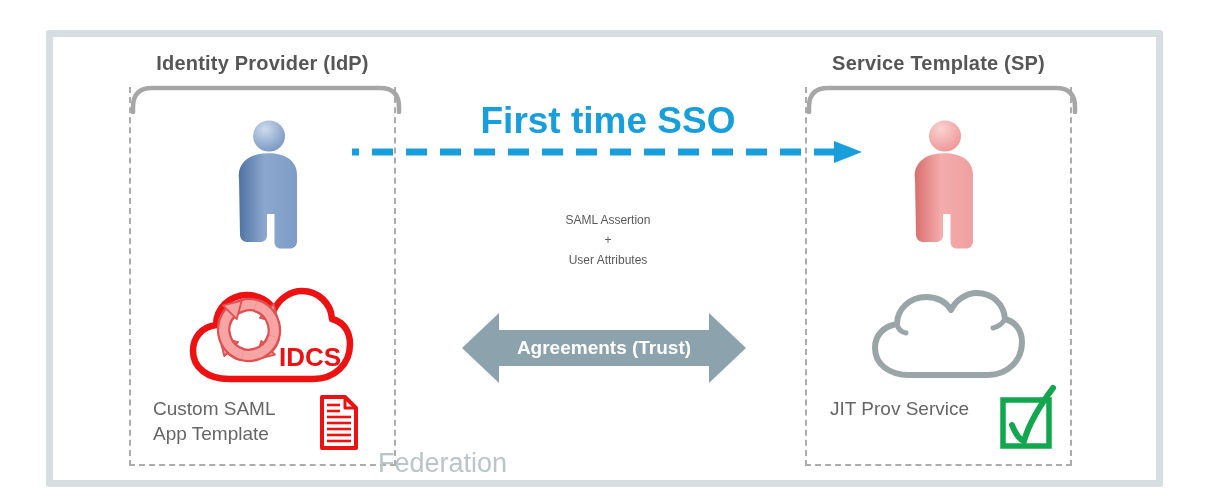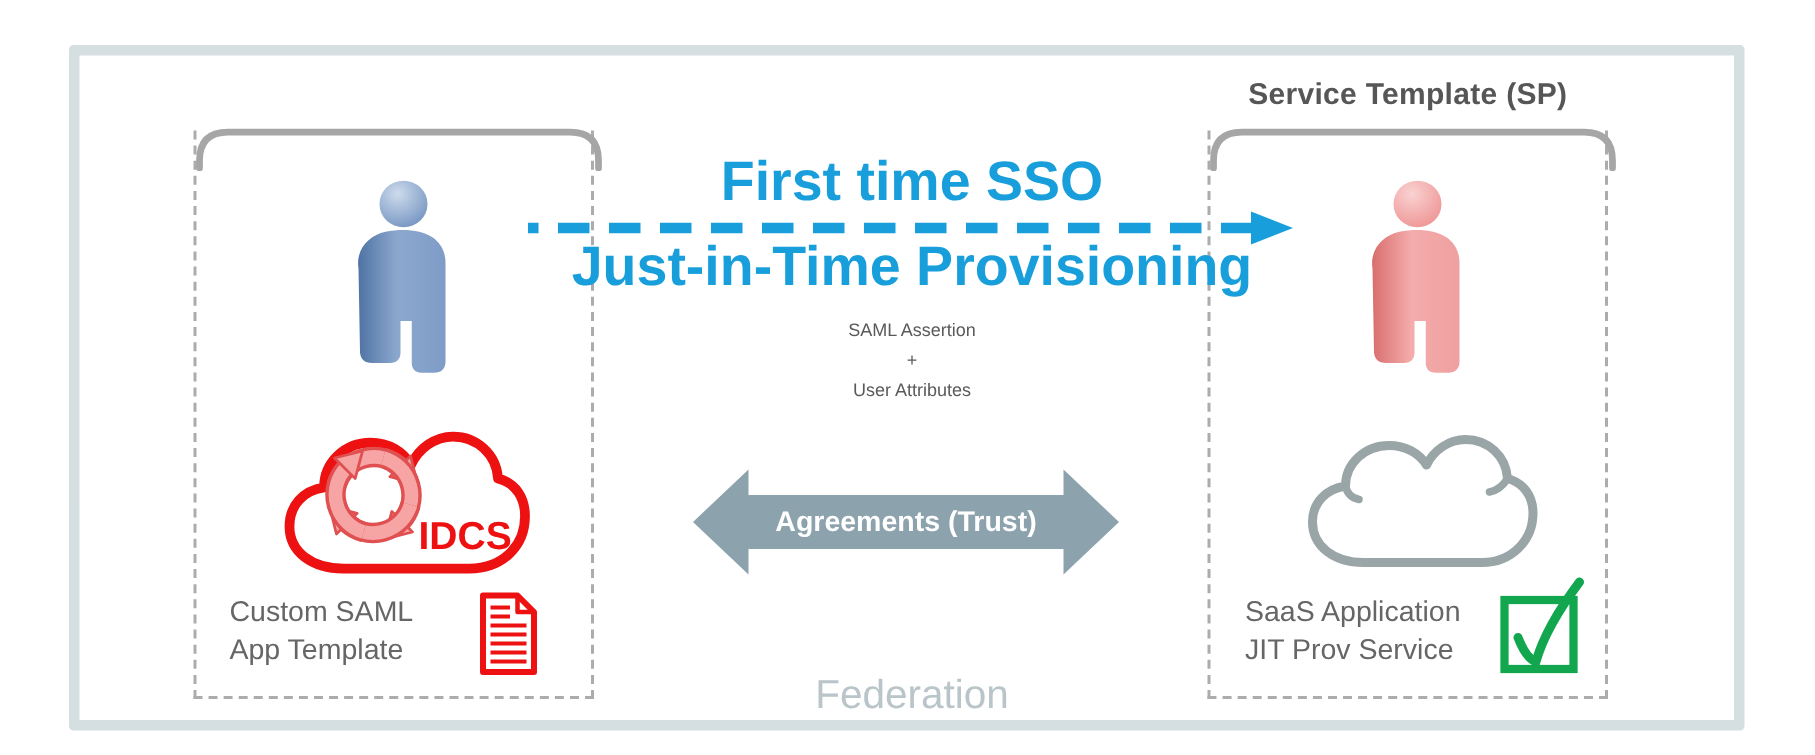--- a/index.html
+++ b/index.html
@@ -7,30 +7,31 @@
   .stage{position:relative;width:1210px;height:503px;background:#ffffff;overflow:hidden;}
   .abs{position:absolute;}
   .frame{left:46px;top:30px;width:1117px;height:457px;border:7px solid #D5DEE1;border-radius:3px;box-sizing:border-box;}
   .group-box{top:87px;width:267px;height:379px;box-sizing:border-box;
              border-left:2px dashed #ACACAC;border-right:2px dashed #ACACAC;border-bottom:2px dashed #ACACAC;}
   .group-title{top:52px;width:267px;text-align:center;font-size:20px;font-weight:700;color:#565656;letter-spacing:.2px;}
   .bracket{left:-3px;top:-3px;}
   .caption{width:190px;text-align:left;font-size:19px;line-height:25px;color:#666666;}
   .heading{left:378px;width:460px;text-align:center;font-size:37px;line-height:30px;font-weight:700;color:#189FDB;}
   .payload{left:378px;width:460px;text-align:center;font-size:12px;line-height:20px;color:#5A5A5A;}
-  .federation{left:378px;width:460px;text-align:center;font-size:27px;color:#B9C5C9;}
+  .federation{left:378px;width:460px;font-size:27px;color:#B9C5C9;}
   svg text{font-family:"Liberation Sans","DejaVu Sans",sans-serif;}
 </style>
 </head>
 <body>
 
 <div class="stage">
 
   <div class="abs frame"></div>
 
+  <div class="abs group-title" style="left:129px;">Identity Provider (IdP)</div>
 
   <div class="abs group-box" style="left:129px;">
     <svg class="abs bracket" width="275" height="30">
       <path d="M5,28 L5,23 Q5,4 24,4 L252,4 Q271,4 271,23 L271,28" fill="none" stroke="#A6A6A6" stroke-width="4.5" stroke-linecap="round"></path>
     </svg>
   </div>
 
   <svg class="abs" style="left:222px;top:117px;" width="88" height="132" viewBox="0 0 88 132">
     <defs>
       <radialGradient id="headB" cx="38%" cy="28%" r="80%">
@@ -113,37 +114,35 @@
 
   <svg class="abs" style="left:865px;top:283px;" width="168" height="102" viewBox="0 0 168 102">
     <path d="M44,92 C24,92 10,81 10,65 C10,52 19,43 32,41 C32,26 45,14 61,14
              C72,14 81,19 86,27 C91,17 101,10 112,10 C127,10 139,21 140,36
              C151,39 157,48 157,59 C157,78 142,92 123,92 Z" fill="#ffffff" stroke="#9AA5A7" stroke-width="6" stroke-linejoin="round"></path>
     <path d="M32,41 C33,46 36,49 41,50" fill="none" stroke="#9AA5A7" stroke-width="5" stroke-linecap="round"></path>
     <path d="M140,36 C137,41 133,44 128,45" fill="none" stroke="#9AA5A7" stroke-width="5" stroke-linecap="round"></path>
   </svg>
 
   <div class="abs caption" style="left:830px;top:396px;">
-    <div>SaaS Application</div>
     <div>JIT Prov Service</div>
   </div>
 
   <svg class="abs" style="left:995px;top:380px;" width="64" height="72" viewBox="0 0 64 72">
     <rect x="8" y="20" width="46" height="46" fill="#ffffff" stroke="#12A64E" stroke-width="5.5"></rect>
     <path d="M17,45 C21,55 25,60 29,61 C33,47 43,28 58,8" fill="none" stroke="#12A64E" stroke-width="6" stroke-linecap="round"></path>
   </svg>
 
   <div class="abs heading" style="top:106px;">First time SSO</div>
 
   <svg class="abs" style="left:345px;top:138px;" width="525" height="28" viewBox="0 0 525 28">
     <line x1="7" y1="14" x2="492" y2="14" stroke="#189FDB" stroke-width="7" stroke-dasharray="21 13" stroke-dashoffset="14"></line>
     <polygon points="489,3 517,14 489,25" fill="#189FDB"></polygon>
   </svg>
 
-  <div class="abs heading" style="top:163px;">Just-in-Time Provisioning</div>
 
   <div class="abs payload" style="top:210px;">
     <div>SAML Assertion</div>
     <div>+</div>
     <div>User Attributes</div>
   </div>
 
   <svg class="abs" style="left:460px;top:310px;" width="288" height="76" viewBox="0 0 288 76">
     <polygon points="2,38 39,3 39,20 249,20 249,3 286,38 249,73 249,56 39,56 39,73" fill="#8CA2AD"></polygon>
     <text x="144" y="44" text-anchor="middle" font-size="19" font-weight="600" fill="#ffffff">Agreements (Trust)</text>

